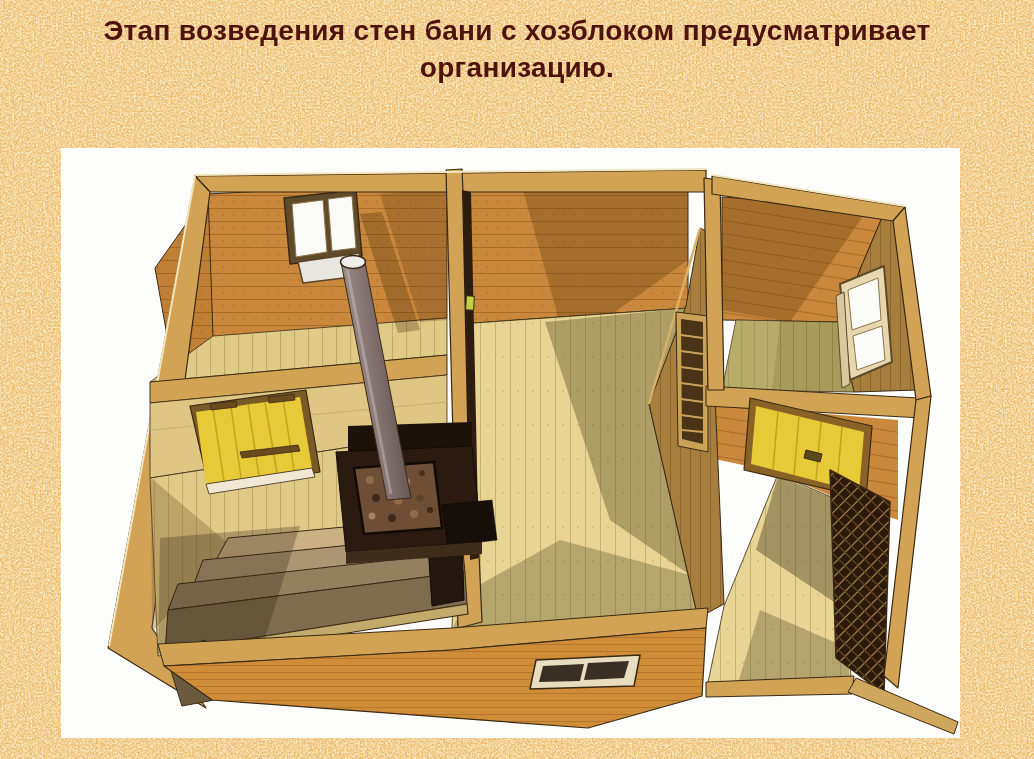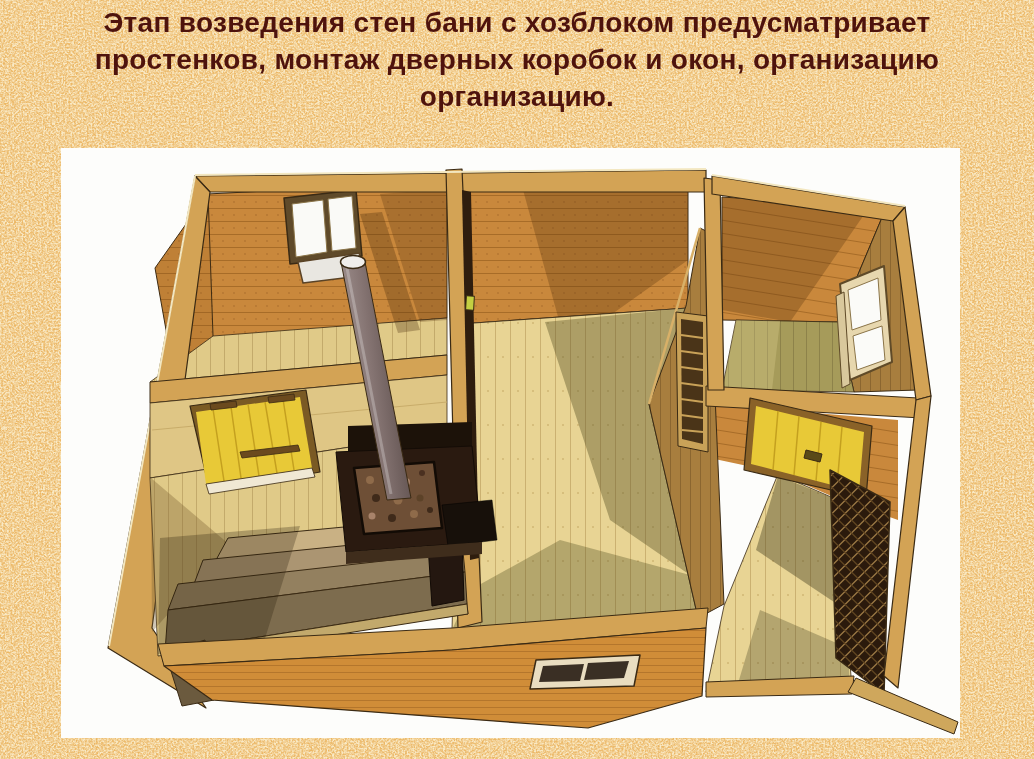--- a/index.html
+++ b/index.html
@@ -1,19 +1,19 @@
 <!DOCTYPE html>
 <html><head>
 <meta charset="utf-8">
 <style>
   html,body{margin:0;padding:0;background:#caa05a;}
   .slide{position:relative;width:1034px;height:759px;overflow:hidden;
          font-family:"Liberation Sans",sans-serif;background:#ecb661;}
   .slide svg.scene{position:absolute;left:0;top:0;z-index:0;}
-  .caption{position:absolute;left:0;right:0;top:4px;z-index:2;text-align:center;
+  .caption{position:absolute;left:0;right:0;top:12px;z-index:2;text-align:center;
            font-weight:bold;font-size:28px;line-height:37px;letter-spacing:.3px;
            color:#4e130d;}
   .caption div{white-space:nowrap;}
 </style>
 </head>
 <body>
 
 <div class="slide">
 
 <svg class="scene" width="1034" height="759" viewBox="0 0 1034 759">
@@ -210,17 +210,16 @@
         <path d="M588,663 L629,661 L624,678 L584,680 Z" fill="#3a2f24"></path>
       </g>
       <path d="M706,682 L854,676 L852,694 L706,697 Z" fill="#d3a355" stroke="#3a2a14" stroke-width="1"></path>
       <path d="M856,678 L958,722 L954,734 L848,692 Z" fill="#cfa75c" stroke="#3a2a14" stroke-width="1"></path>
     </g>
   </g>
 </svg>
 
 <div class="caption">
   <div>Этап возведения стен бани с хозблоком предусматривает</div>
-  <div>простенков, монтаж дверных коробок и окон, организацию</div>
   <div>организацию.</div>
 </div>
 
 </div>
 
 </body></html>

